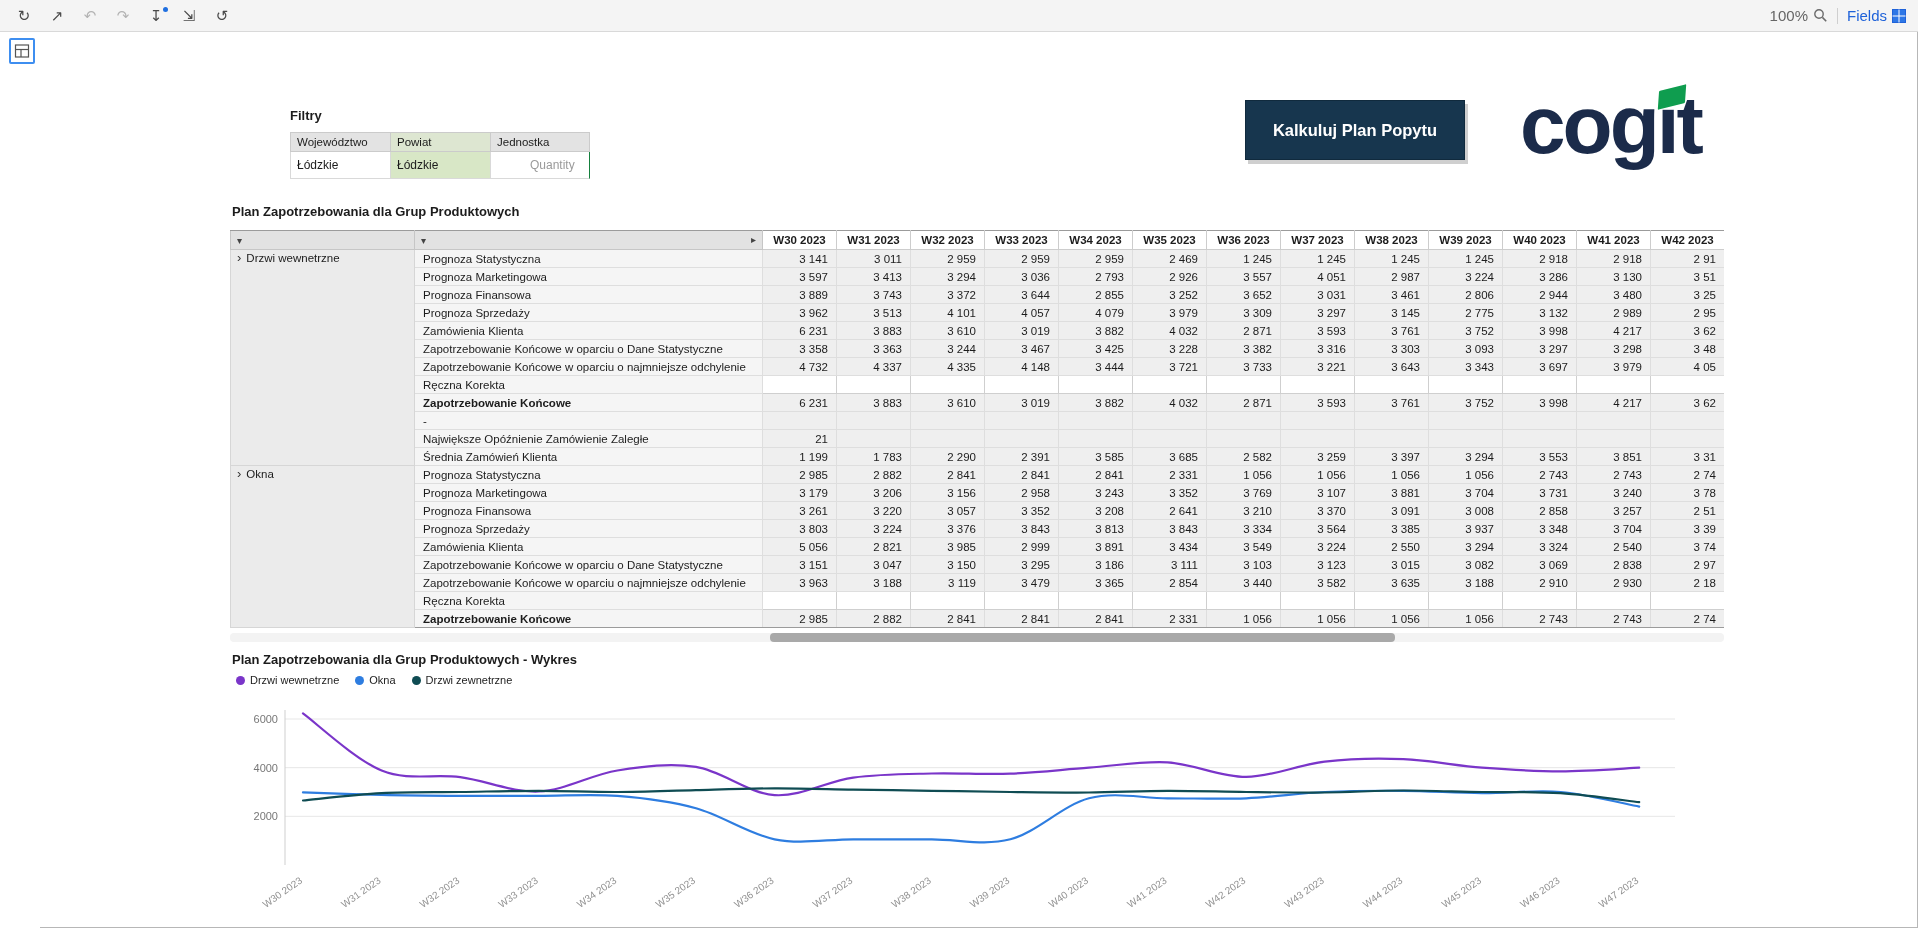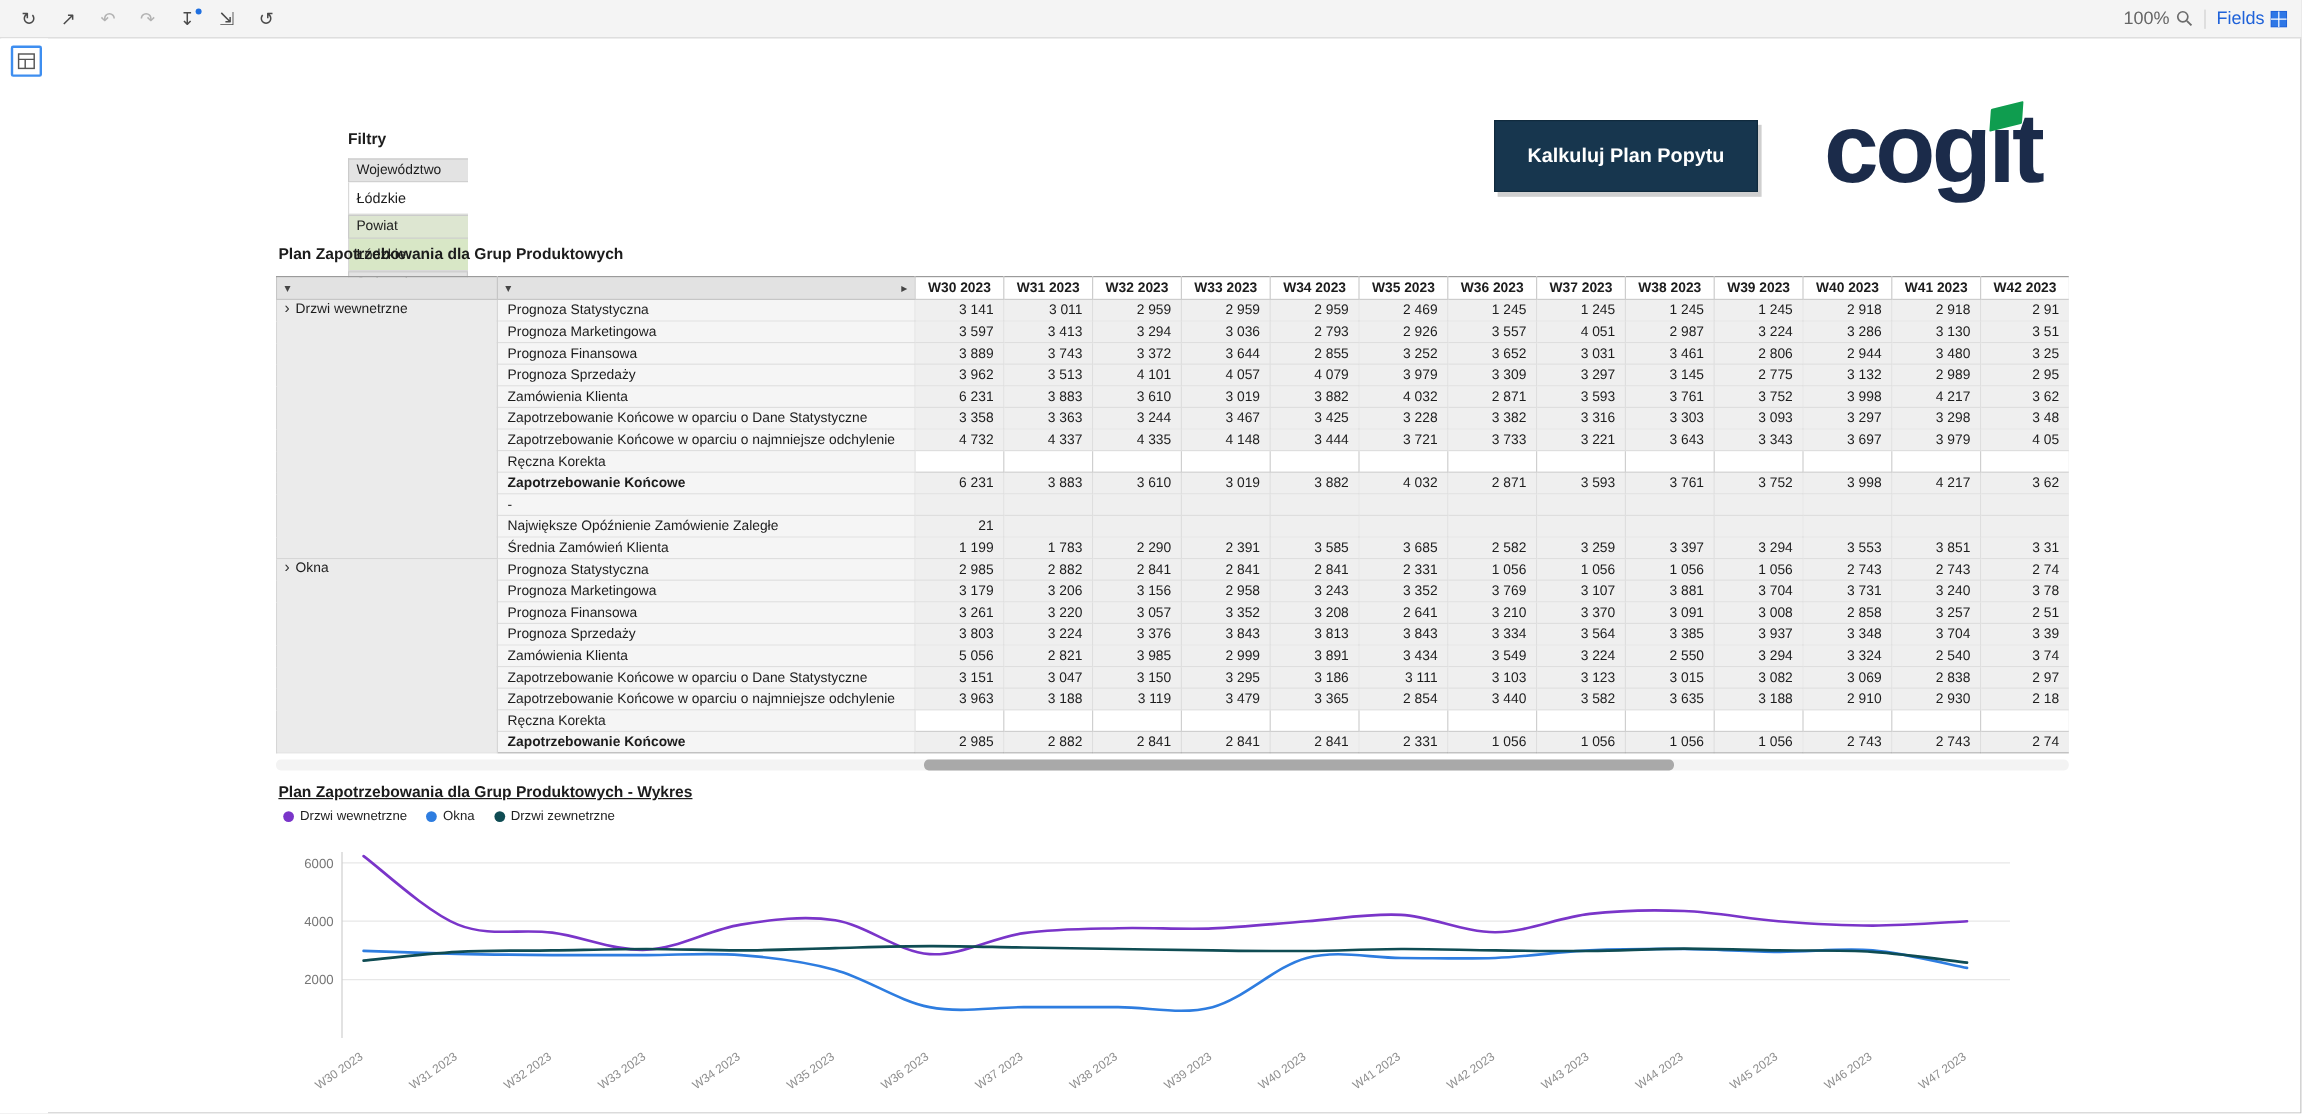--- a/index.html
+++ b/index.html
@@ -22,21 +22,21 @@
   .tab{display:flex;align-items:center;padding:0 13px;margin-right:8px;font-size:13px;color:#111;border-bottom:3px solid transparent;cursor:pointer;white-space:nowrap;}
   .tab.active{border-bottom-color:#1f2d3d;}
 
   
   .sidebar{position:absolute;top:32px;left:0;width:40px;bottom:0;background:#fff;}
   .sheet-nav-button{position:absolute;top:6px;left:9px;width:26px;height:26px;background:#fff;border:2px solid #3e8ef0;border-radius:2px;display:flex;align-items:center;justify-content:center;cursor:pointer;box-sizing:border-box;}
 
   
   .filters{position:absolute;left:290px;top:72px;}
   .filters-title{font-size:13px;font-weight:700;margin-bottom:9px;margin-top:36px;}
-  .filter-table{display:flex;flex-direction:column;}
+  .filter-table{display:flex;}
   .filter-col{width:100px;}
   .filter-header{background:#e3e3e3;border:1px solid #cbcbcb;border-right:none;font-size:11.5px;padding:2px 6px;height:14px;line-height:14px;white-space:nowrap;overflow:hidden;}
   .filter-col:last-child .filter-header{border-right:1px solid #cbcbcb;}
   .filter-header.hl-h{background:#dde6d1;}
   .filter-value{background:#fff;border:1px solid #d9d9d9;border-top:none;border-right:none;font-size:12px;padding:5px 6px;height:16px;line-height:16px;cursor:pointer;}
   .filter-col:last-child .filter-value{border-right:1px solid #15803d;padding-left:39px;}
   .filter-value.hl{background:#d8e7c6;}
   .filter-value.muted{color:#9a9a9a;}
 
   
@@ -61,21 +61,21 @@
   td.measure-td.final{font-weight:700;}
   td.val-td{background:#efefef;border:1px solid #dedede;padding:0 8px;height:18px;text-align:right;color:#1c1c1c;}
   td.val-td.editable{background:#fff;border:1px solid #cfcfcf;}
   tr.group-start td{border-top:1px solid #9b9b9b;}
   tr:last-child td{border-bottom:1px solid #9b9b9b;}
 
   .h-scroll-track{position:absolute;left:230px;top:633px;width:1494px;height:9px;background:#f3f3f3;border-radius:4px;}
   .h-scroll-thumb{position:absolute;left:770px;top:633px;width:625px;height:9px;background:#a9a9a9;border-radius:4px;cursor:pointer;}
 
   
-  .chart-title{position:absolute;left:232px;top:652px;font-size:13px;font-weight:700;text-decoration:underline;}
+  .chart-title{position:absolute;left:232px;top:652px;font-size:13px;font-weight:700;}
   .legend{position:absolute;left:236px;top:674px;display:flex;gap:16px;font-size:11px;color:#222;align-items:center;}
   .legend-item{display:flex;align-items:center;gap:5px;cursor:pointer;}
   .legend-item .dot{width:9px;height:9px;border-radius:50%;display:inline-block;}
   svg.chart{position:absolute;left:240px;top:690px;}
   svg.chart .ytick{font-size:11px;fill:#777;font-family:"Liberation Sans",sans-serif;}
   svg.chart .xtick{font-size:10px;fill:#8f8f8f;font-family:"Liberation Sans",sans-serif;}
 </style>
 </head>
 <body>
 

